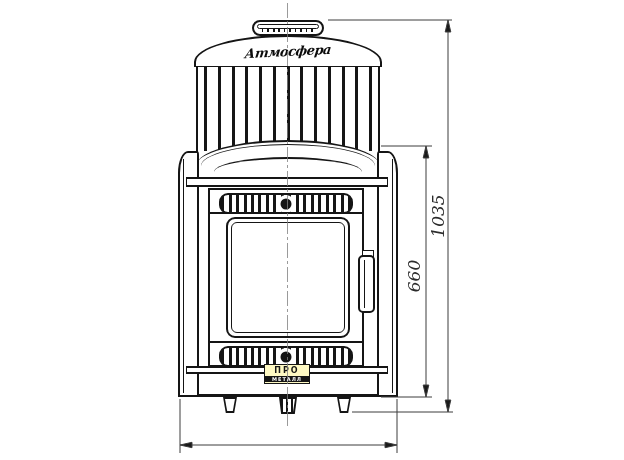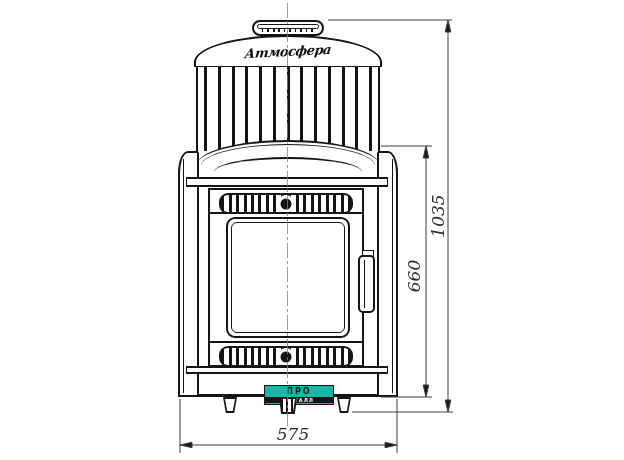--- a/index.html
+++ b/index.html
@@ -47,21 +47,21 @@
     background:#151515;transform:translate(-50%,-50%);box-shadow:0 0 0 3.5px #ffffff;}
   .glass{left:226px;top:217px;width:124px;height:121px;border:2px solid #151515;border-radius:9px;background:#fff;}
   .glass-inner{position:absolute;left:3px;top:3px;right:3px;bottom:3px;border:1px solid #151515;border-radius:6px;}
   .handle-tab{left:362px;top:250px;width:12px;height:7px;border:1.5px solid #151515;background:#fff;}
   .handle{left:358px;top:255px;width:17px;height:58px;border:2px solid #151515;border-radius:5px;background:#fff;}
   .handle .iline{position:absolute;left:4px;top:3px;bottom:3px;width:0;border-left:1px solid #151515;}
   .trim{left:186px;top:366px;width:202px;height:8px;background:#fff;
     border:1px solid #151515;border-top-width:2px;border-bottom-width:2px;}
   .plinth{left:198px;top:374px;width:180px;height:23px;background:#fff;
     border-left:1px solid #151515;border-right:1px solid #151515;border-bottom:3px solid #151515;}
-  .plate{left:264px;top:385px;width:70px;height:20px;border:1.5px solid #151515;background:#14b8a6;}
+  .plate{left:264px;top:364px;width:46px;height:20px;border:1.5px solid #151515;background:#fef9c3;}
   .plate .t{height:11px;display:flex;align-items:center;justify-content:center;
     font-family:"DejaVu Sans",sans-serif;font-weight:bold;font-size:8px;letter-spacing:2px;color:#151515;}
   .plate .b{height:6px;background:#151515;color:#fff;display:flex;align-items:center;justify-content:center;
     font-family:"DejaVu Sans",sans-serif;font-weight:bold;font-size:5px;letter-spacing:1px;line-height:6px;}
   .leg{top:397px;background:#151515;}
   .leg .in{position:absolute;left:2px;top:2px;right:2px;bottom:2px;background:#fff;}
   .leg.a{left:223px;width:14px;height:16px;clip-path:polygon(0 0,100% 0,80% 100%,20% 100%);}
   .leg.a .in{clip-path:polygon(0 0,100% 0,78% 100%,22% 100%);}
   .leg.c{left:279px;width:18px;height:17px;clip-path:polygon(0 0,100% 0,88% 100%,12% 100%);}
   .leg.c .in{clip-path:polygon(0 0,100% 0,86% 100%,14% 100%);
@@ -176,15 +176,14 @@
       <g>
         <line x1="186" y1="445" x2="391" y2="445"></line>
         <path d="M180 445 L192 442.3 L192 447.7 Z"></path>
         <path d="M397 445 L385 442.3 L385 447.7 Z"></path>
       </g>
     </g>
   </svg>
 
   <div class="dim-label rot" style="left:408px;top:206px;">1035</div>
   <div class="dim-label rot" style="left:384px;top:266px;">660</div>
-  <div class="dim-label" style="left:263px;top:424px;">575</div>
 
 </div>
 
 </body></html>

